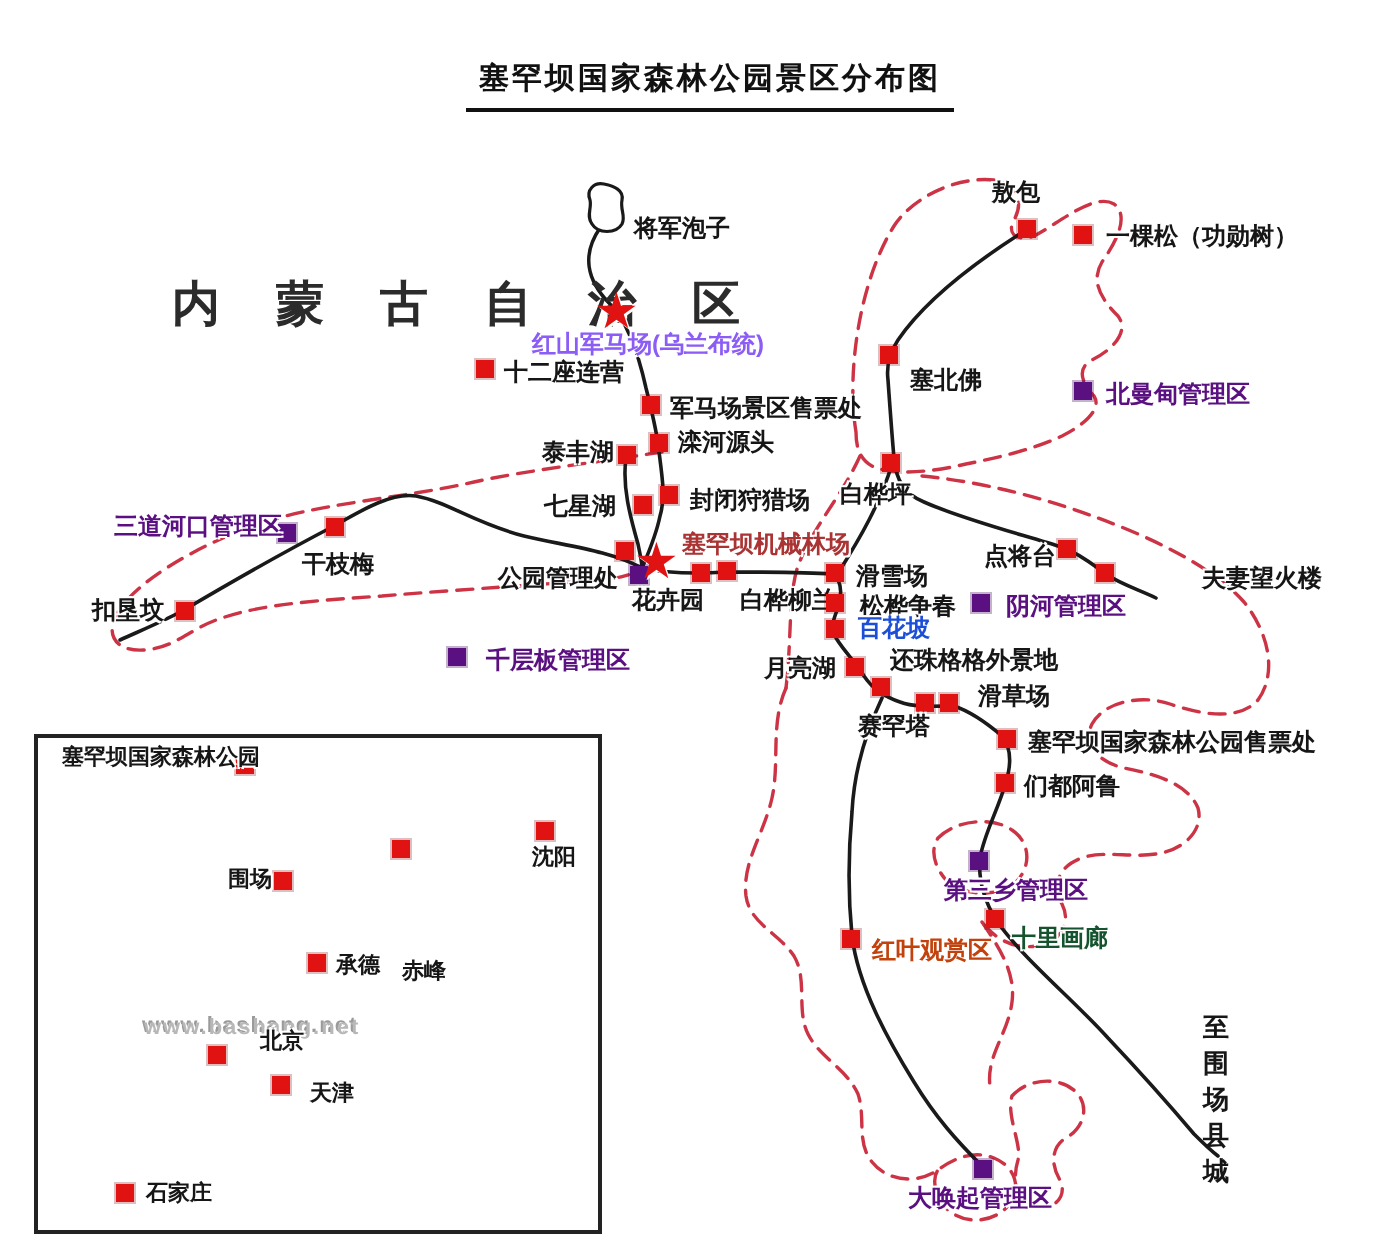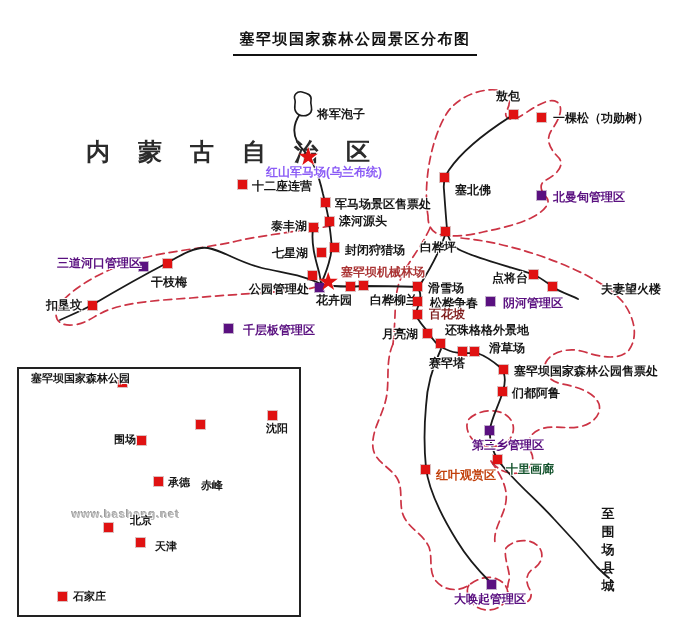--- a/index.html
+++ b/index.html
@@ -121,21 +121,21 @@
       <div class="lbl" style="left: 249px; top: 281px; color: rgb(22, 22, 22);">公园管理处</div>
       <div class="sq r" style="left: 345.5px; top: 281.5px;"></div>
       <div class="lbl" style="left: 316px; top: 292px; color: rgb(22, 22, 22);">花卉园</div>
       <div class="sq r" style="left: 358.5px; top: 280.5px;"></div>
       <div class="lbl" style="left: 370px; top: 292px; color: rgb(22, 22, 22);">白桦柳兰</div>
       <div class="sq r" style="left: 412.5px; top: 281.5px;"></div>
       <div class="lbl" style="left: 428px; top: 280px; color: rgb(22, 22, 22);">滑雪场</div>
       <div class="sq r" style="left: 412.5px; top: 296.5px;"></div>
       <div class="lbl" style="left: 430px; top: 295px; color: rgb(22, 22, 22);">松桦争春</div>
       <div class="sq r" style="left: 412.5px; top: 309.5px;"></div>
-      <div class="lbl" style="left: 429px; top: 306px; color: #7f1d1d;">百花坡</div>
+      <div class="lbl" style="left: 429px; top: 306px; color: #1d4ed8;">百花坡</div>
       <div class="sq p" style="left: 485.5px; top: 296.5px;"></div>
       <div class="lbl" style="left: 503px; top: 295px; color: rgb(90, 16, 128);">阴河管理区</div>
       <div class="sq r" style="left: 528.5px; top: 269.5px;"></div>
       <div class="lbl" style="left: 492px; top: 270px; color: rgb(22, 22, 22);">点将台</div>
       <div class="sq r" style="left: 547.5px; top: 281.5px;"></div>
       <div class="lbl" style="left: 585px; top: 281px; color: rgb(22, 22, 22); margin-left: 16px;">夫妻望火楼</div>
       <div class="sq p" style="left: 223.5px; top: 323.5px;"></div>
       <div class="lbl" style="left: 243px; top: 322px; color: rgb(90, 16, 128);">千层板管理区</div>
       <div class="sq r" style="left: 422.5px; top: 328.5px;"></div>
       <div class="lbl" style="left: 382px; top: 326px; color: rgb(22, 22, 22);">月亮湖</div>

